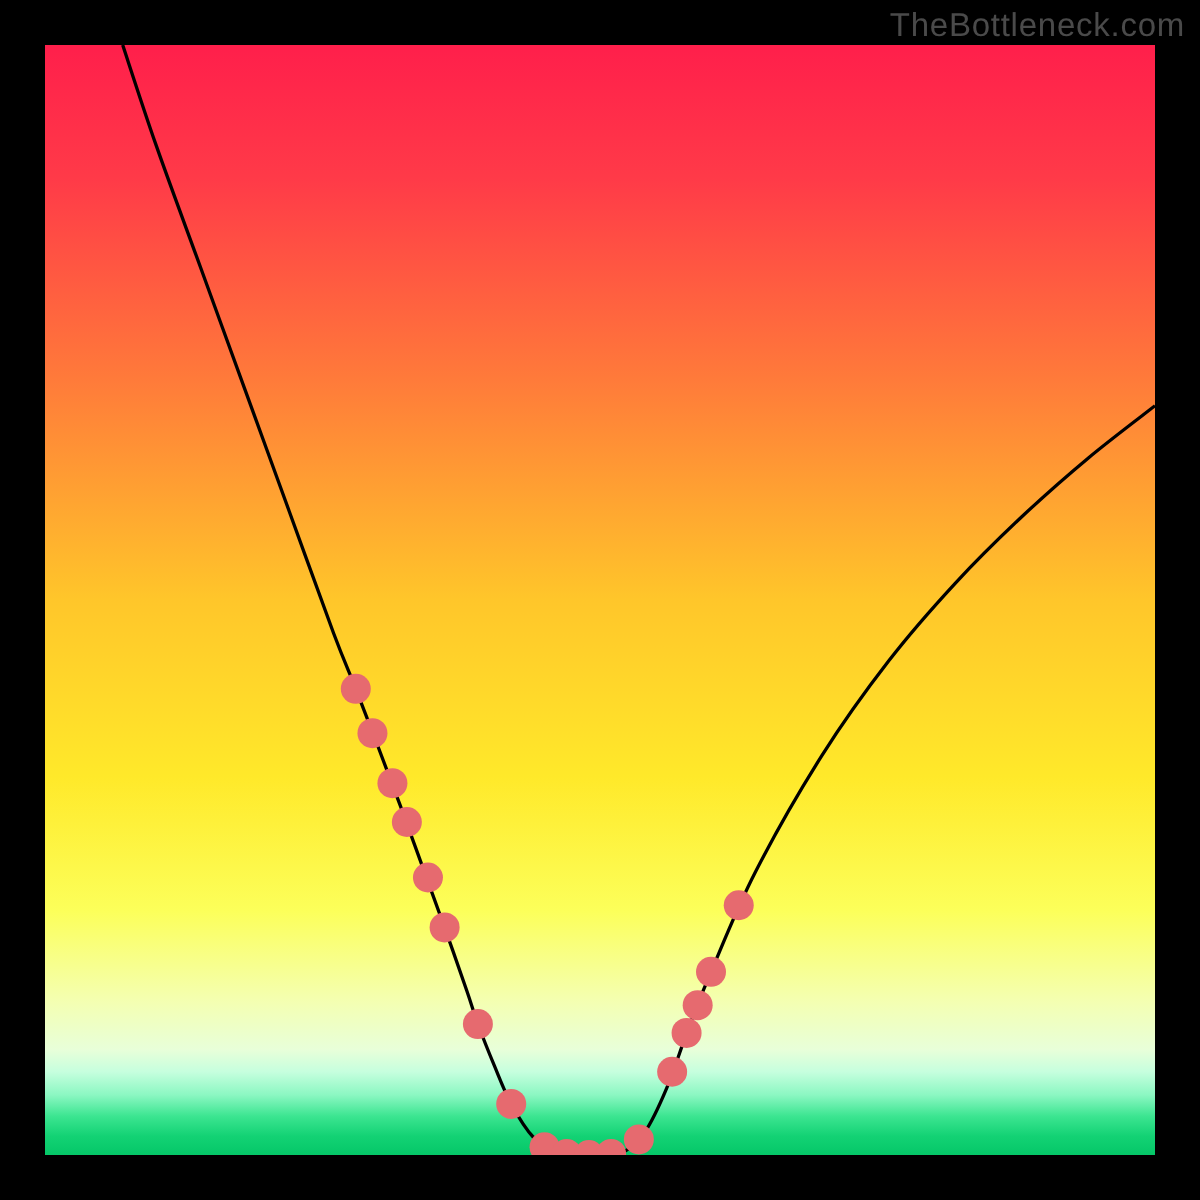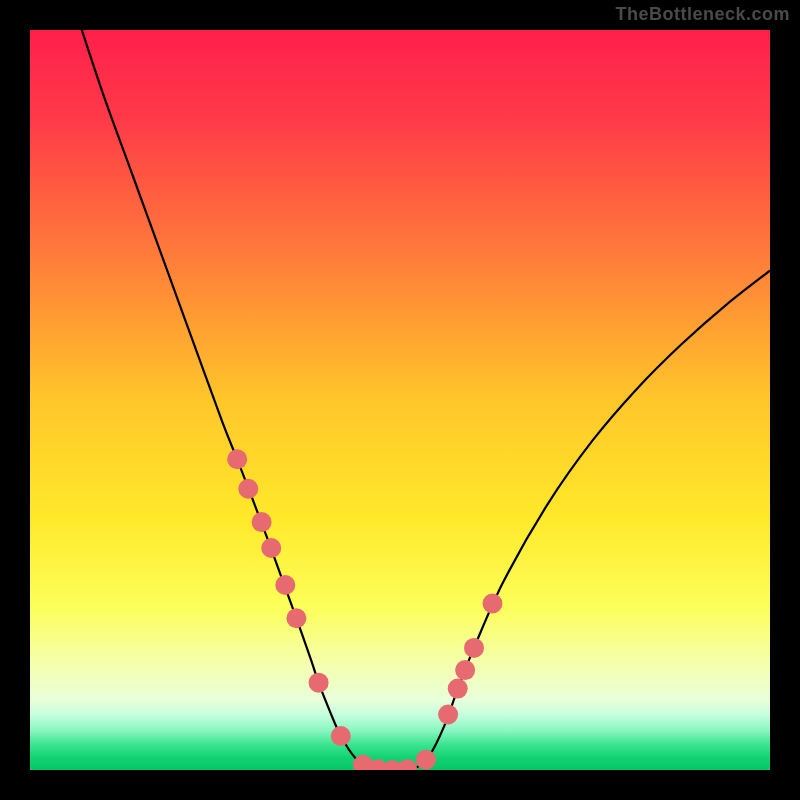--- a/index.html
+++ b/index.html
@@ -14,22 +14,22 @@
     width: 800px;
     height: 800px;
     background: #000000;
     position: relative;
   }
   .watermark {
     position: absolute;
     top: 4px;
     right: 10px;
     color: #4a4a4a;
-    font-size: 18px;
-    font-weight: bold;
+    font-size: 22px;
+    font-weight: normal;
     letter-spacing: 0.5px;
     z-index: 10;
   }
   .plot {
     position: absolute;
     left: 30px;
     top: 30px;
     width: 740px;
     height: 740px;
     overflow: hidden;

